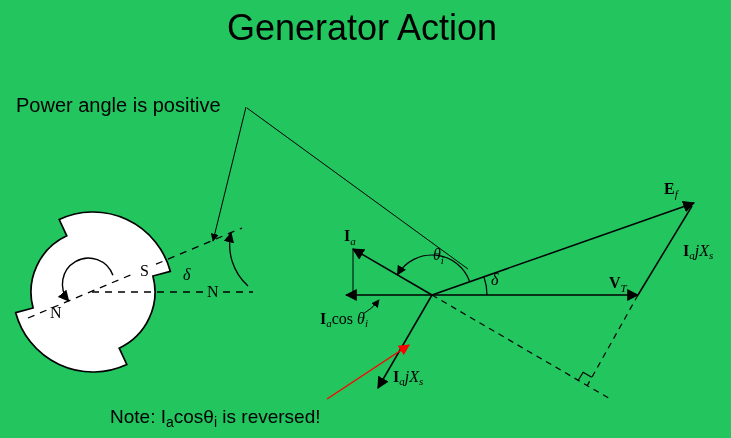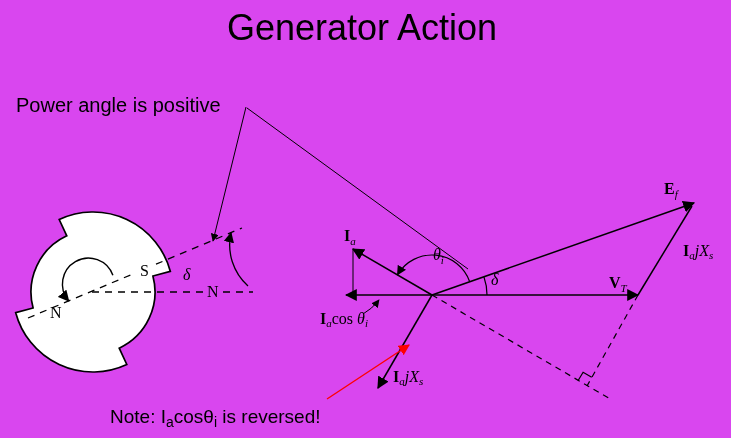--- a/index.html
+++ b/index.html
@@ -1,16 +1,16 @@
 <!DOCTYPE html>
 <html><head>
 <meta charset="utf-8">
 <style>
   html,body{margin:0;padding:0;background:#ffffff;}
-  .frame{position:relative;width:731px;height:438px;background:#d946ef;overflow:hidden;}
+  .frame{position:relative;width:731px;height:438px;background:#22c55e;overflow:hidden;}
   svg{display:block;}
   text{fill:#000;}
   .sans{font-family:"Liberation Sans","DejaVu Sans",sans-serif;}
   .title{font-size:36px;}
   .ann{font-size:20px;}
   .note{font-size:19px;}
   .note-sub{font-size:14px;}
   .ph{font-family:"Liberation Serif","DejaVu Serif",serif;font-size:16px;}
   .b{font-weight:bold;}
   .i{font-style:italic;}

